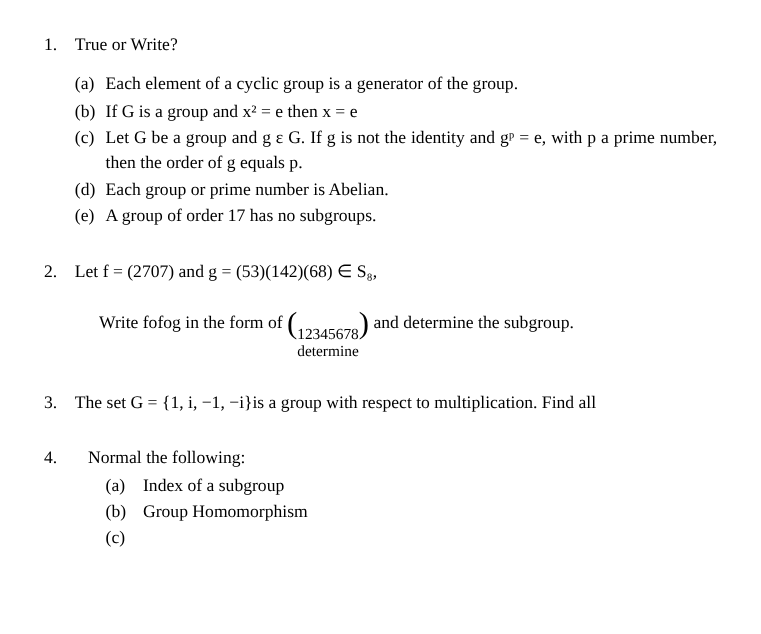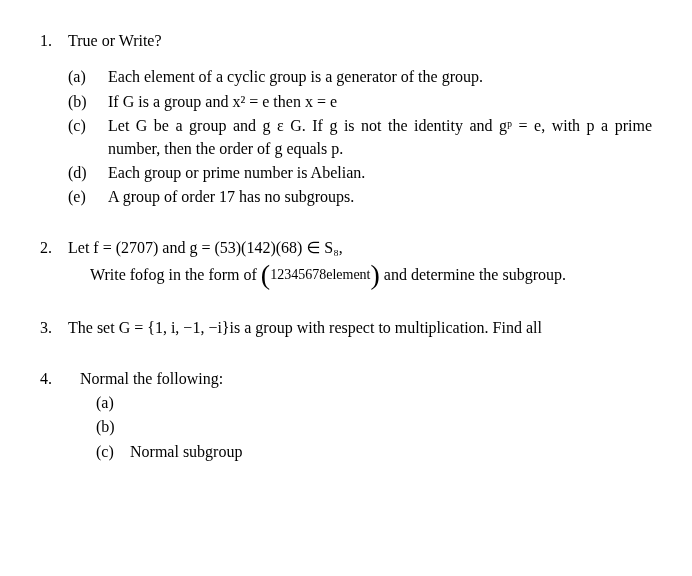--- a/index.html
+++ b/index.html
@@ -33,45 +33,44 @@
     .sub-item {
       display: flex;
       margin-bottom: 2px;
     }
     .sub-label {
       min-width: 28px;
     }
     .sub-text {
       flex: 1;
       text-align: justify;
-      margin-left: 12px;
     }
     .q2-body {
       padding-left: 50px;
     }
     .row2 {
       display: flex;
       align-items: center;
       flex-wrap: wrap;
     }
     .binom {
       display: inline-flex;
       align-items: center;
       margin: 0 4px;
     }
     .paren {
       font-size: 28px;
       line-height: 1;
     }
     .binom-col {
       display: inline-flex;
-      flex-direction: row;
-      align-items: center;
+      flex-direction: column;
       font-size: 14px;
       line-height: 1.1;
+      margin-top: 36px;
     }
     .q3 .q-number, .q4 .q-number {
       min-width: 28px;
     }
     .q3-body {
       padding-left: 48px;
     }
     .q4-sub {
       padding-left: 56px;
     }
@@ -119,21 +118,21 @@
   <div class="q-header" style="margin-bottom:2px;">
     <div class="q-number">2.</div>
     <div class="q-title">Let f = (2707) and g = (53)(142)(68) ∈ S₈,</div>
   </div>
   <div class="q2-body row2">
     <span>Write fofog in the form of  </span>
     <span class="binom">
       <span class="paren">(</span>
       <span class="binom-col">
         <span>12345678</span>
-        <span>element</span>
+        <span>determine</span>
       </span>
       <span class="paren">)</span>
     </span>
     <span>  and determine the subgroup.</span>
   </div>
 </div>
 
 <div class="question q3">
   <div class="q-header" style="margin-bottom:0;">
     <div class="q-number">3.</div>
@@ -142,22 +141,23 @@
 </div>
 
 <div class="question q4">
   <div class="q-header" style="margin-bottom:2px;">
     <div class="q-number" style="min-width:40px;">4.</div>
     <div class="q-title">Normal the following:</div>
   </div>
   <div class="q4-sub">
     <div class="q4-item">
       <div class="q4-label">(a)</div>
+      <div>Index of a subgroup</div>
     </div>
     <div class="q4-item">
       <div class="q4-label">(b)</div>
+      <div>Group Homomorphism</div>
     </div>
     <div class="q4-item">
       <div class="q4-label">(c)</div>
-      <div>Normal subgroup</div>
     </div>
   </div>
 </div>
 
 </body></html>

